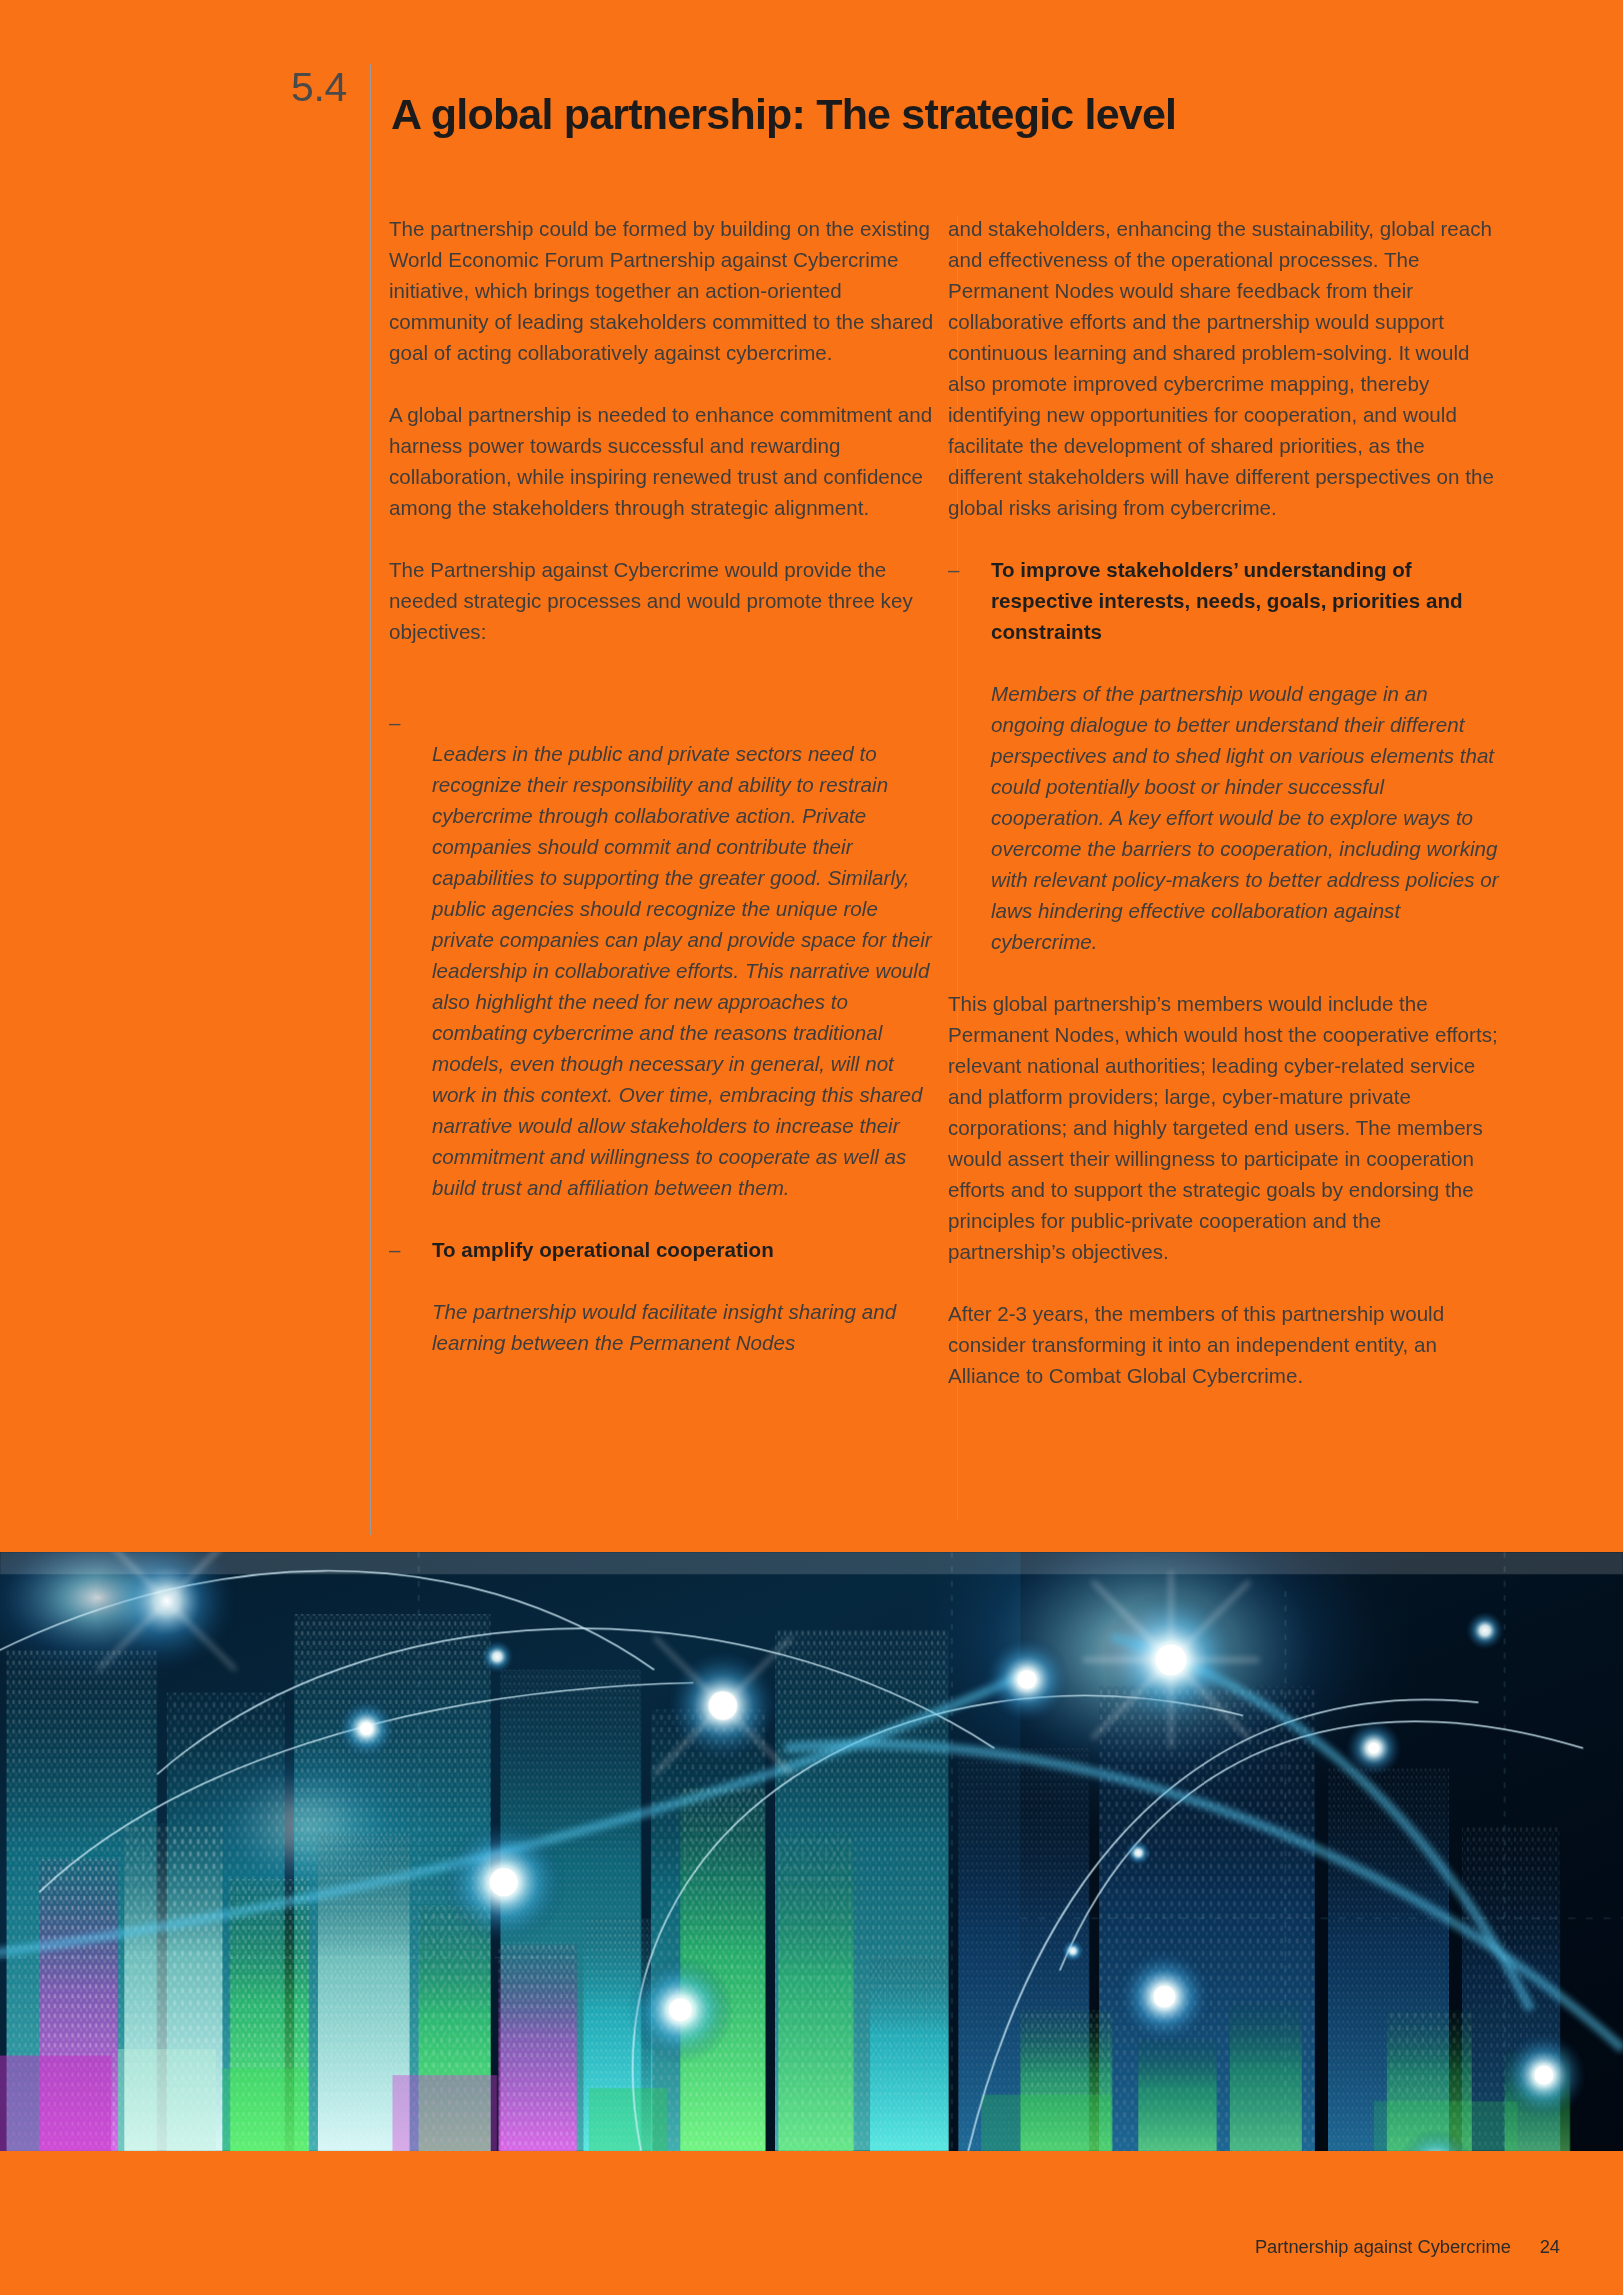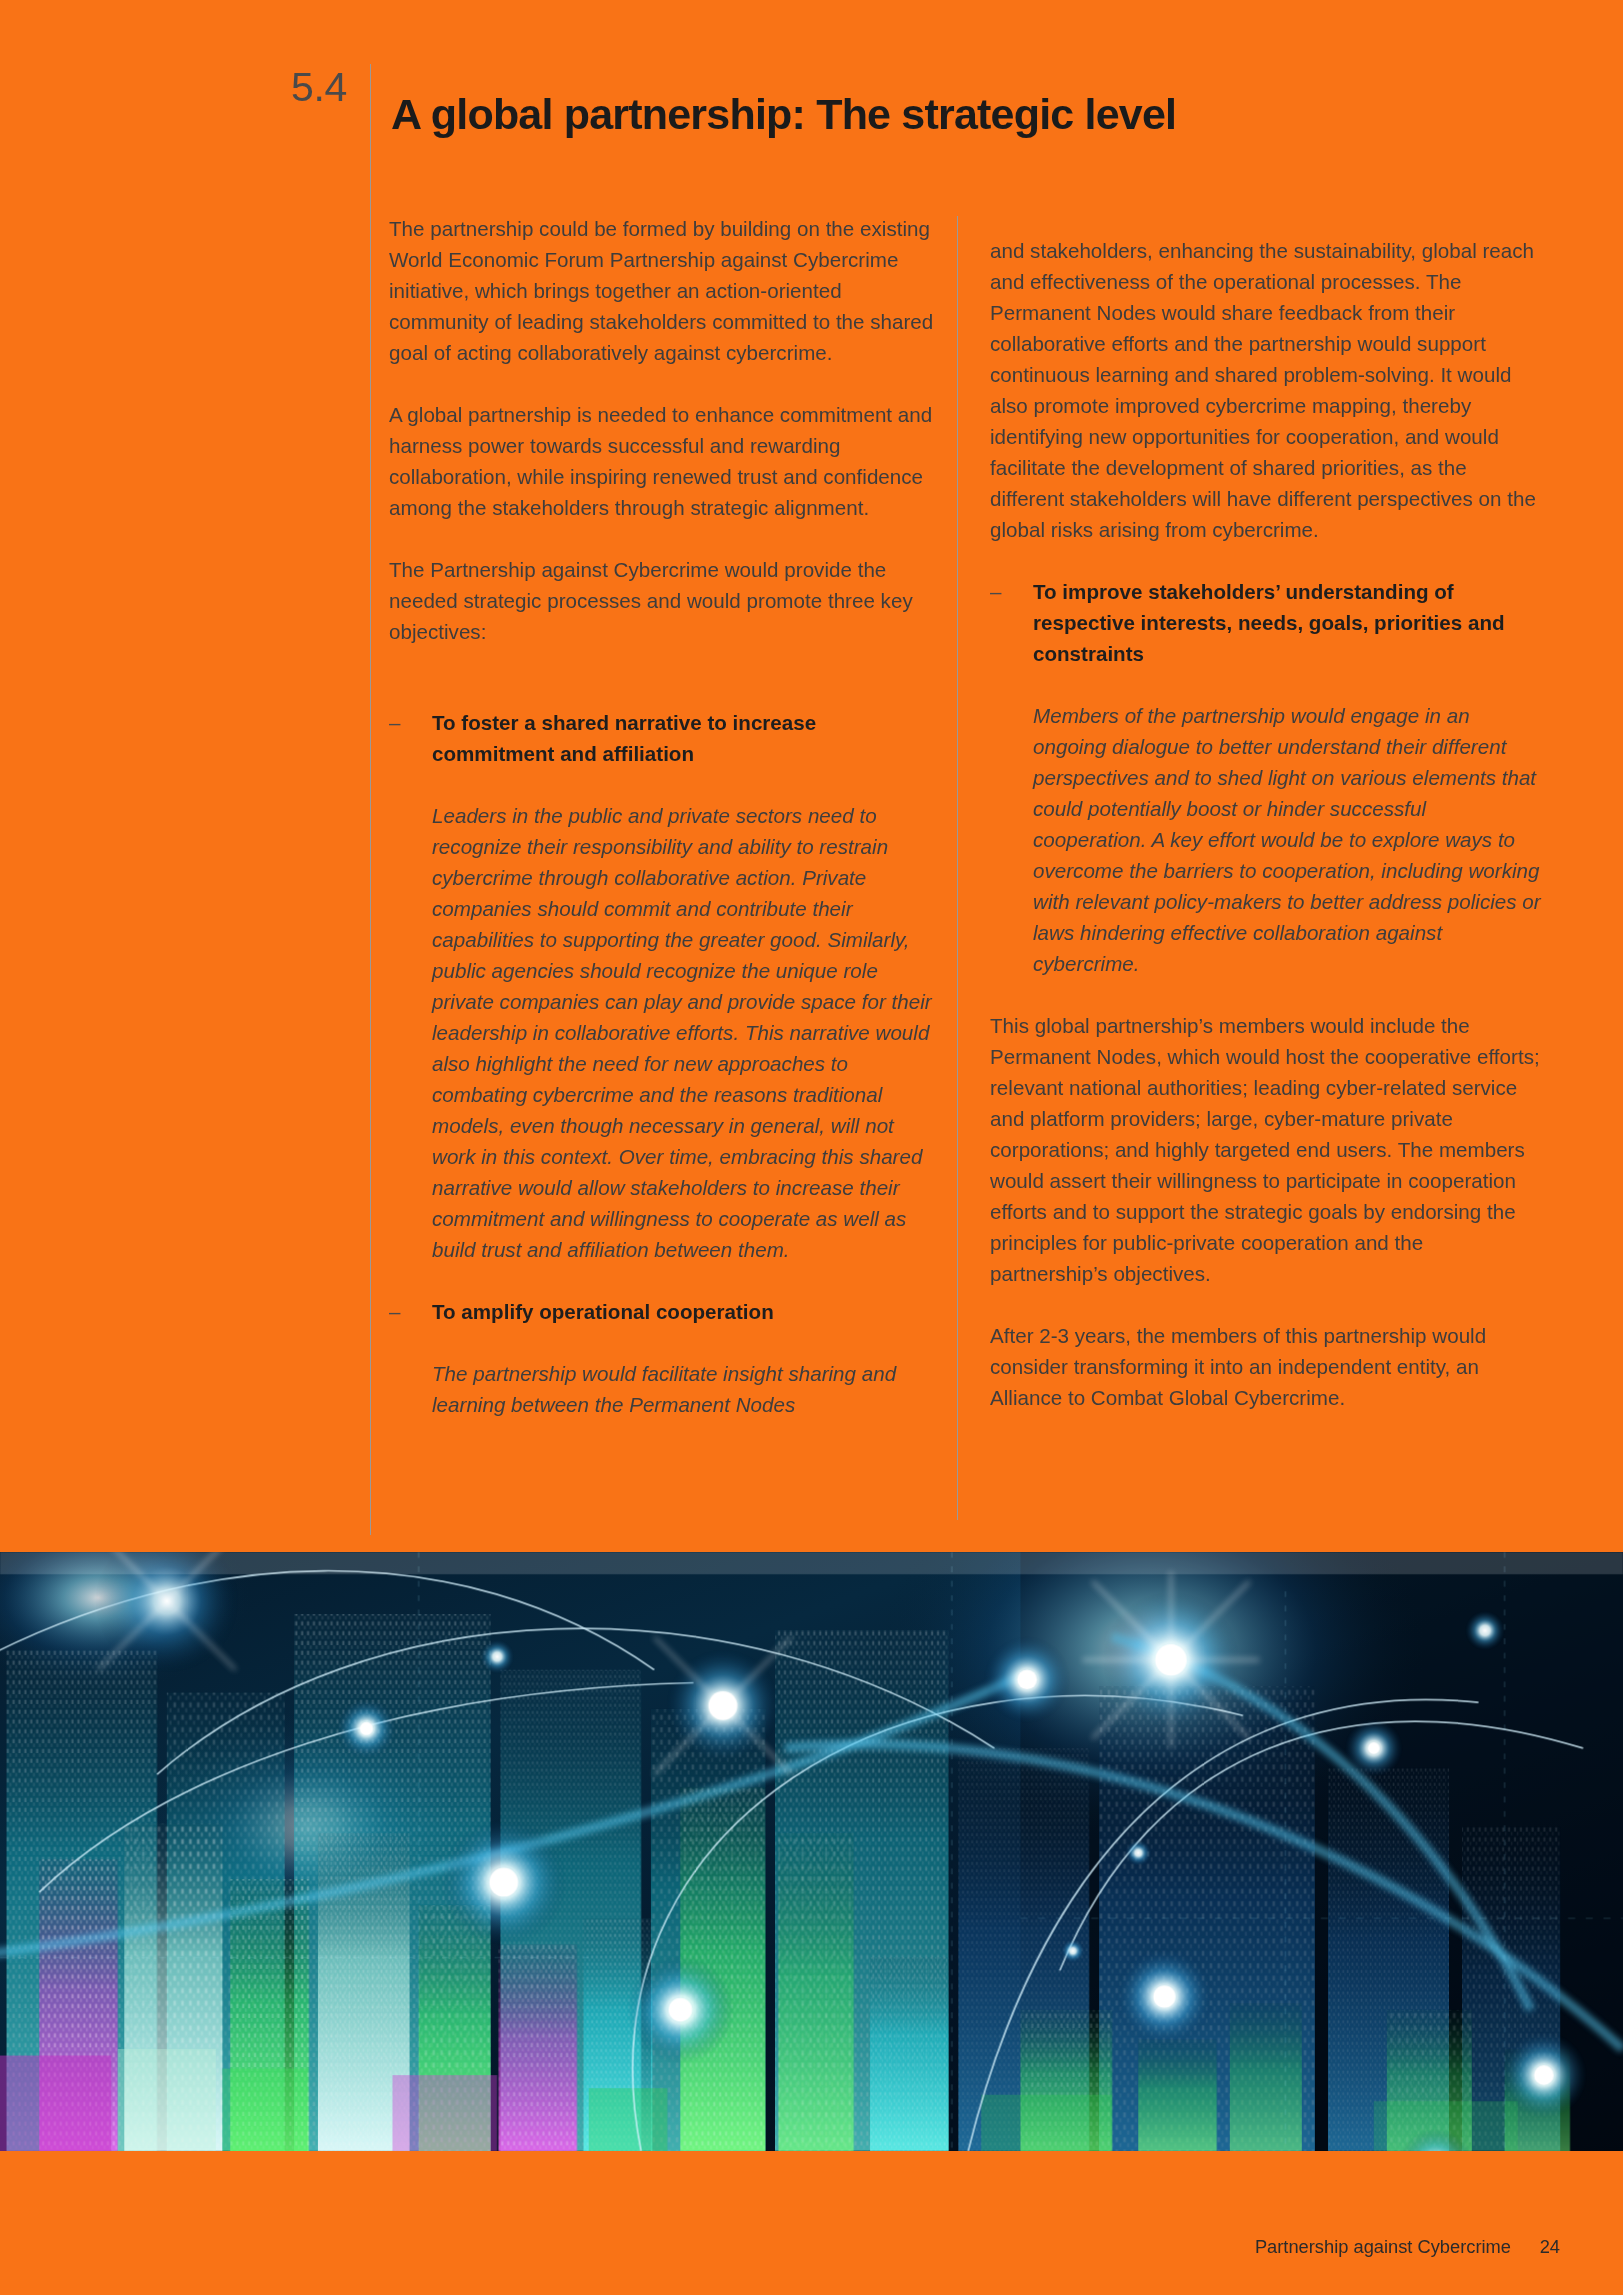--- a/index.html
+++ b/index.html
@@ -77,21 +77,21 @@
   .column {
     position: absolute;
     top: 213px;
     width: 551px;
     font-size: 20.6px;
     line-height: 31px;
     color: #3d3d3d;
     letter-spacing: 0.01px;
   }
   .column.left  { left: 389px; }
-  .column.right { left: 990px; margin-top: 22px; }
+  .column.right { left: 948px; }
 
   p.para {
     margin: 0 0 31px 0;
     padding: 0;
   }
 
   
   .bullet {
     position: relative;
     margin: 0 0 31px 0;
@@ -159,21 +159,20 @@
     <p class="para">The partnership could be formed by building on the existing World Economic Forum Partnership against Cybercrime initiative, which brings together an action-oriented community of leading stakeholders committed to the shared goal of acting collaboratively against cybercrime.</p>
 
     <p class="para">A global partnership is needed to enhance commitment and harness power towards successful and rewarding collaboration, while inspiring renewed trust and confidence among the stakeholders through strategic alignment.</p>
 
     <p class="para">The Partnership against Cybercrime would provide the needed strategic processes and would promote three key objectives:</p>
 
     <div class="spacer-lg"></div>
 
     <div class="bullet">
       <span class="dash">–</span>
-      <span>To foster a shared narrative to increase commitment and affiliation</span>
     </div>
 
     <p class="indent">Leaders in the public and private sectors need to recognize their responsibility and ability to restrain cybercrime through collaborative action. Private companies should commit and contribute their capabilities to supporting the greater good. Similarly, public agencies should recognize the unique role private companies can play and provide space for their leadership in collaborative efforts. This narrative would also highlight the need for new approaches to combating cybercrime and the reasons traditional models, even though necessary in general, will not work in this context. Over time, embracing this shared narrative would allow stakeholders to increase their commitment and willingness to cooperate as well as build trust and affiliation between them.</p>
 
     <div class="bullet">
       <span class="dash">–</span>
       <span>To amplify operational cooperation</span>
     </div>
 
     <p class="indent">The partnership would facilitate insight sharing and learning between the Permanent Nodes</p>

